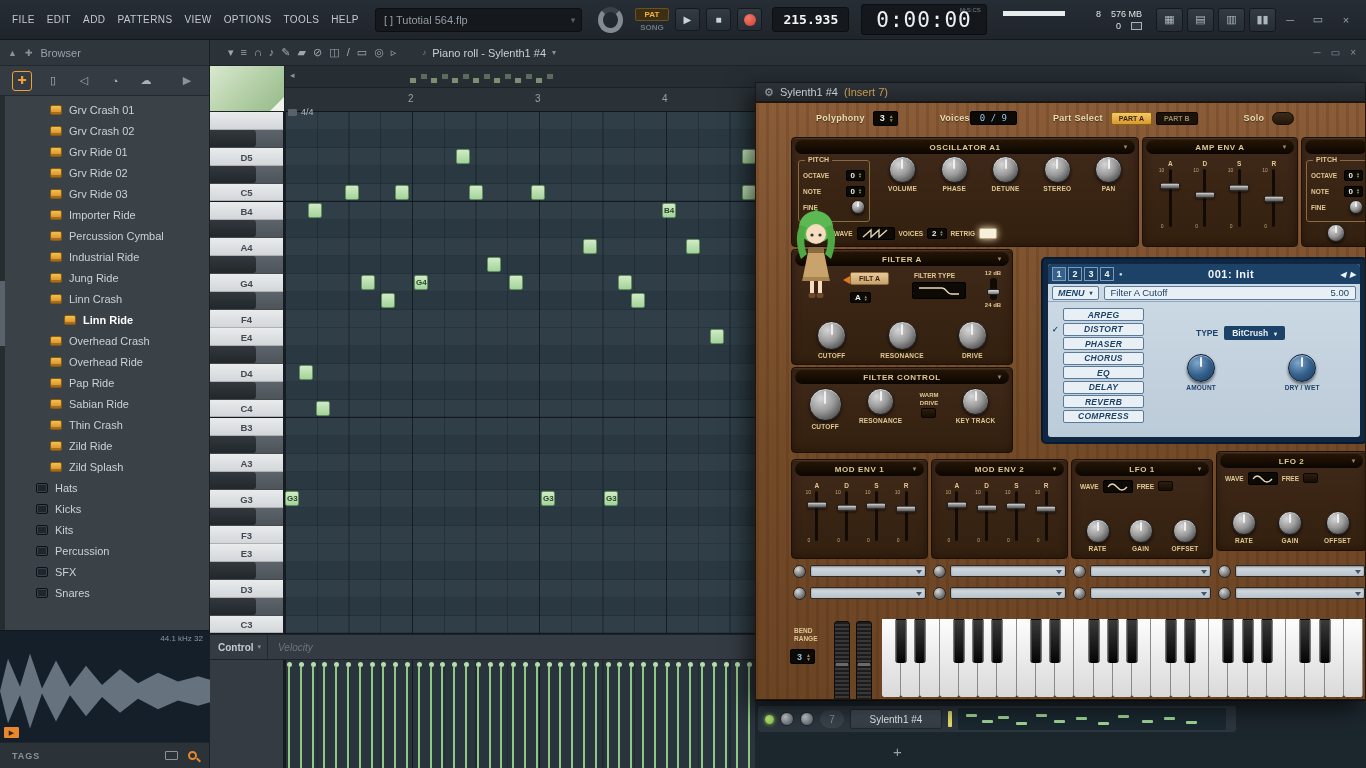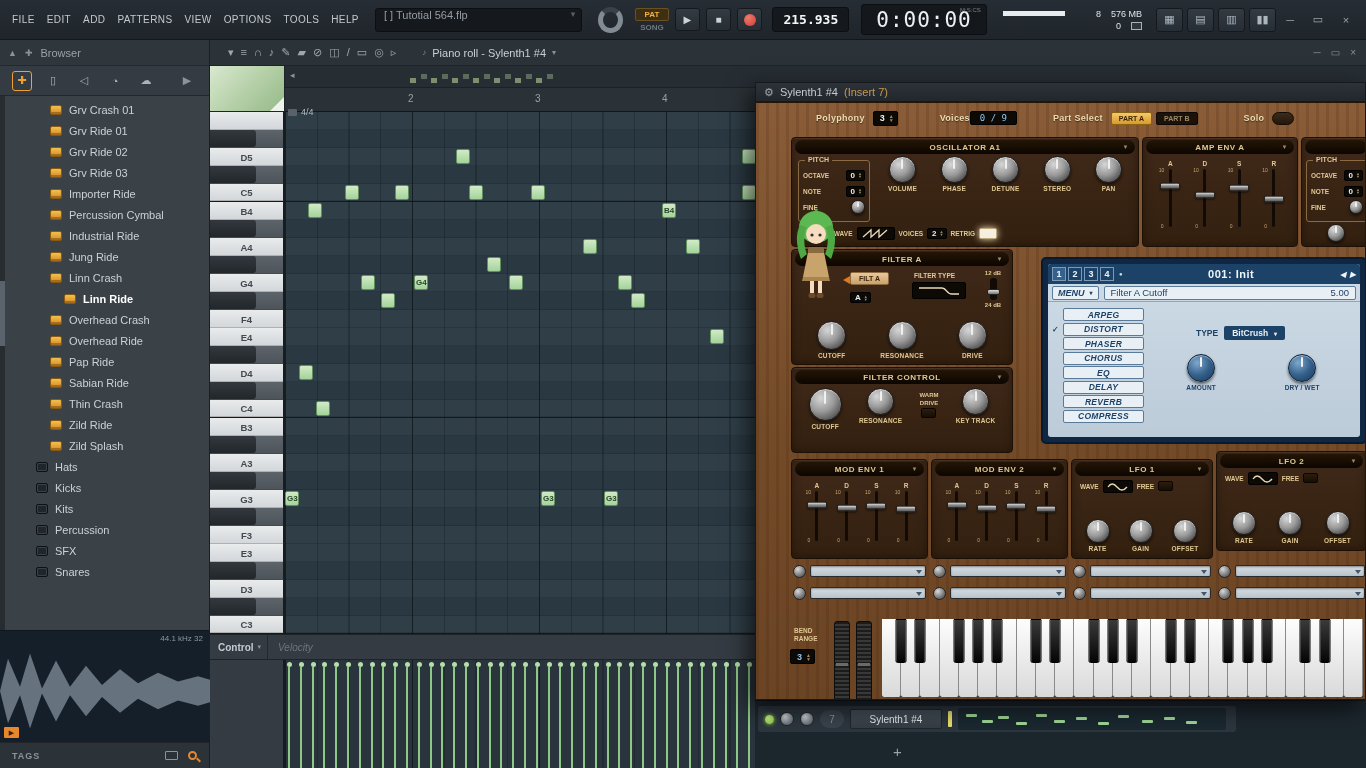--- a/index.html
+++ b/index.html
@@ -4,21 +4,21 @@
 <style>
 *{margin:0;padding:0;box-sizing:border-box}
 html,body{width:1366px;height:768px;overflow:hidden}
 body{font-family:"Liberation Sans",sans-serif;background:#000;color:#c6ccd1}
 #stage{position:relative;width:1366px;height:768px;background:#21262b;overflow:hidden}
 
 
 #topbar{position:absolute;left:0;top:0;width:1366px;height:40px;background:linear-gradient(#272d34,#1f252b);display:flex;align-items:center;border-bottom:1px solid #14181c;z-index:20}
 #menu{display:flex;padding-left:6px}
 .menu-item{padding:0 6px;font-size:10px;letter-spacing:.4px;color:#c3c9ce;cursor:default}
-.title-field{width:222px;height:24px;background:#15191d;border:1px solid #0c0f12;border-radius:3px;margin-left:10px;display:flex;align-items:flex-start;padding:0 8px;color:#959da5;font-size:11px;position:relative}
+.title-field{width:222px;height:24px;background:#15191d;border:1px solid #0c0f12;border-radius:3px;margin-left:10px;display:flex;align-items:center;padding:0 8px;color:#959da5;font-size:11px;position:relative}
 .title-field .hint{position:absolute;right:6px;color:#566069;font-size:9px}
 .spinner{width:26px;height:26px;border-radius:50%;border:5px solid #828b94;border-top-color:#39424b;margin-left:16px}
 .patsong{display:flex;flex-direction:column;gap:2px;margin-left:12px}
 .pat{background:#3d2f14;color:#f5b13d;border:1px solid #6b5120;border-radius:2px;font-size:8px;font-weight:bold;padding:1px 5px;text-align:center}
 .song{color:#6f777e;font-size:8px;font-weight:bold;padding:0 5px;text-align:center}
 .tbtn{width:27px;height:23px;background:linear-gradient(#333b43,#262d34);border:1px solid #15191d;border-radius:3px;display:flex;align-items:center;justify-content:center;margin-left:6px;color:#ccd2d7;font-size:10px}
 .tbtn .recdot{width:12px;height:12px;border-radius:50%;background:radial-gradient(circle at 35% 30%,#f07a6a,#d23c33)}
 .tempo{background:#15191d;border:1px solid #0c0f12;border-radius:3px;height:25px;padding:0 10px;display:flex;align-items:center;color:#f3f5f7;font-weight:bold;font-size:13px;margin-left:10px;font-family:"DejaVu Sans Mono",monospace}
 .time{background:#14181c;border:1px solid #0c0f12;border-radius:3px;height:31px;margin-left:12px;padding:3px 14px 0 14px;position:relative;color:#eef1f4;font-size:21px;font-weight:normal;font-family:"DejaVu Sans Mono",monospace;letter-spacing:1px}
 .time .unit{position:absolute;right:5px;top:2px;font-size:6px;color:#7b838a;letter-spacing:0;font-family:"Liberation Sans",sans-serif}
@@ -294,20 +294,24 @@
     <div class="browser-list" id="blist">
       <div class="bscrolltrack">
           <div class="bscrollthumb"></div>
         </div>
     <div class="bitem">
           <span class="drum"></span>
           <span class="blab">Grv Crash 01</span>
         </div>
         <div class="bitem">
           <span class="drum"></span>
+          <span class="blab">Grv Crash 02</span>
+        </div>
+        <div class="bitem">
+          <span class="drum"></span>
           <span class="blab">Grv Ride 01</span>
         </div>
         <div class="bitem">
           <span class="drum"></span>
           <span class="blab">Grv Ride 02</span>
         </div>
         <div class="bitem">
           <span class="drum"></span>
           <span class="blab">Grv Ride 03</span>
         </div>

